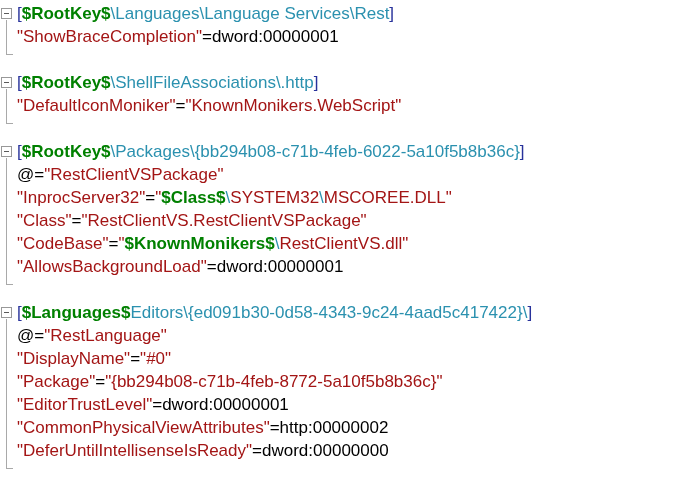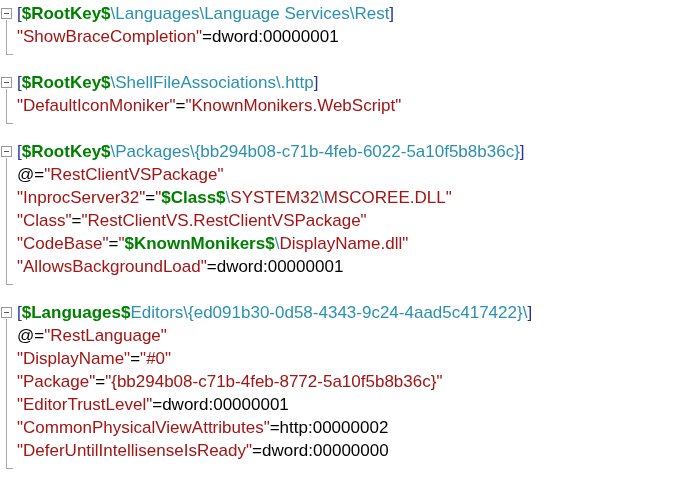--- a/index.html
+++ b/index.html
@@ -85,21 +85,21 @@
       <div class="line"><span class="c-b">[</span><span class="c-g">$RootKey$</span><span class="c-p">\ShellFileAssociations\.http</span><span class="c-b">]</span></div>
       <div class="line"><span class="c-s">"DefaultIconMoniker"</span><span class="c-k">=</span><span class="c-s">"KnownMonikers.WebScript"</span></div>
     </div>
     <div class="section">
       <span class="collapse-box"></span>
       <span class="guide"></span>
       <div class="line"><span class="c-b">[</span><span class="c-g">$RootKey$</span><span class="c-p">\Packages\{bb294b08-c71b-4feb-6022-5a10f5b8b36c}</span><span class="c-b">]</span></div>
       <div class="line"><span class="c-k">@=</span><span class="c-s">"RestClientVSPackage"</span></div>
       <div class="line"><span class="c-s">"InprocServer32"</span><span class="c-k">=</span><span class="c-s">"</span><span class="c-g">$Class$</span><span class="c-p">\</span><span class="c-s">SYSTEM32</span><span class="c-p">\</span><span class="c-s">MSCOREE.DLL</span><span class="c-s">"</span></div>
       <div class="line"><span class="c-s">"Class"</span><span class="c-k">=</span><span class="c-s">"RestClientVS.RestClientVSPackage"</span></div>
-      <div class="line"><span class="c-s">"CodeBase"</span><span class="c-k">=</span><span class="c-s">"</span><span class="c-g">$KnownMonikers$</span><span class="c-p">\</span><span class="c-s">DisplayName.dll</span><span class="c-s">"</span></div>
+      <div class="line"><span class="c-s">"CodeBase"</span><span class="c-k">=</span><span class="c-s">"</span><span class="c-g">$KnownMonikers$</span><span class="c-p">\</span><span class="c-s">RestClientVS.dll</span><span class="c-s">"</span></div>
       <div class="line"><span class="c-s">"AllowsBackgroundLoad"</span><span class="c-k">=dword:00000001</span></div>
     </div>
     <div class="section">
       <span class="collapse-box"></span>
       <span class="guide"></span>
       <div class="line"><span class="c-b">[</span><span class="c-g">$Languages$</span><span class="c-p">Editors\{ed091b30-0d58-4343-9c24-4aad5c417422}\</span><span class="c-b">]</span></div>
       <div class="line"><span class="c-k">@=</span><span class="c-s">"RestLanguage"</span></div>
       <div class="line"><span class="c-s">"DisplayName"</span><span class="c-k">=</span><span class="c-s">"#0"</span></div>
       <div class="line"><span class="c-s">"Package"</span><span class="c-k">=</span><span class="c-s">"{bb294b08-c71b-4feb-8772-5a10f5b8b36c}"</span></div>
       <div class="line"><span class="c-s">"EditorTrustLevel"</span><span class="c-k">=dword:00000001</span></div>

